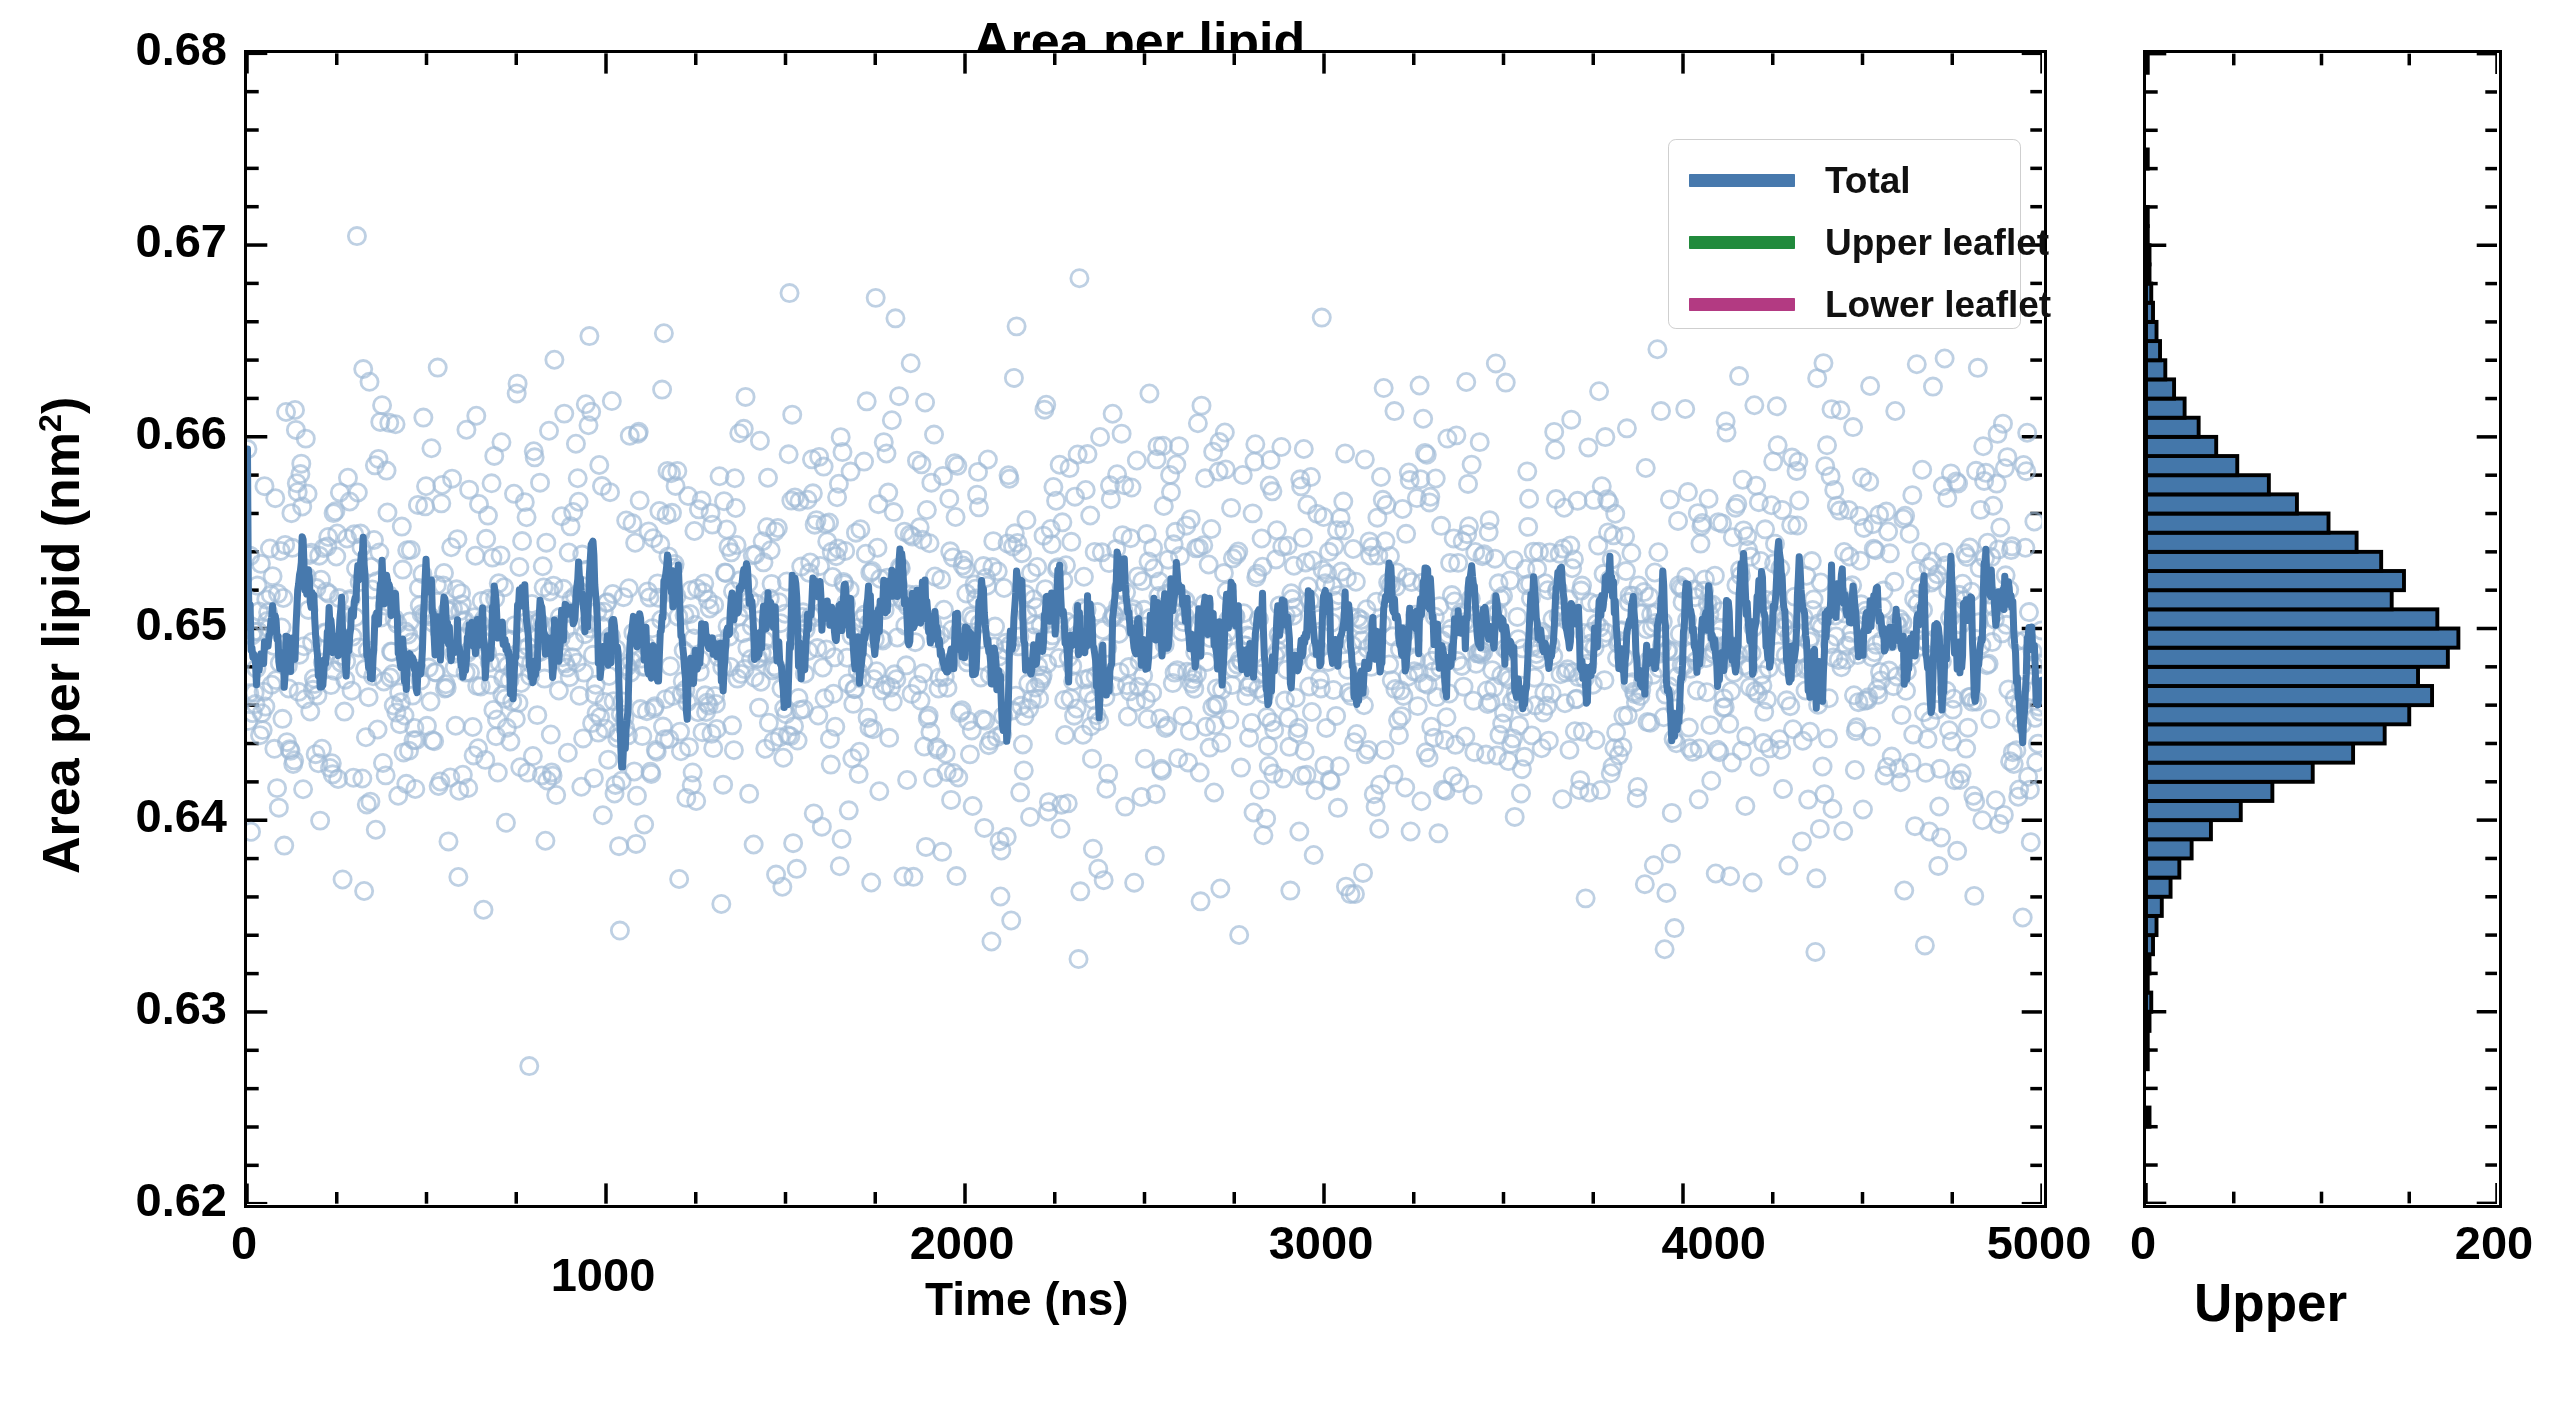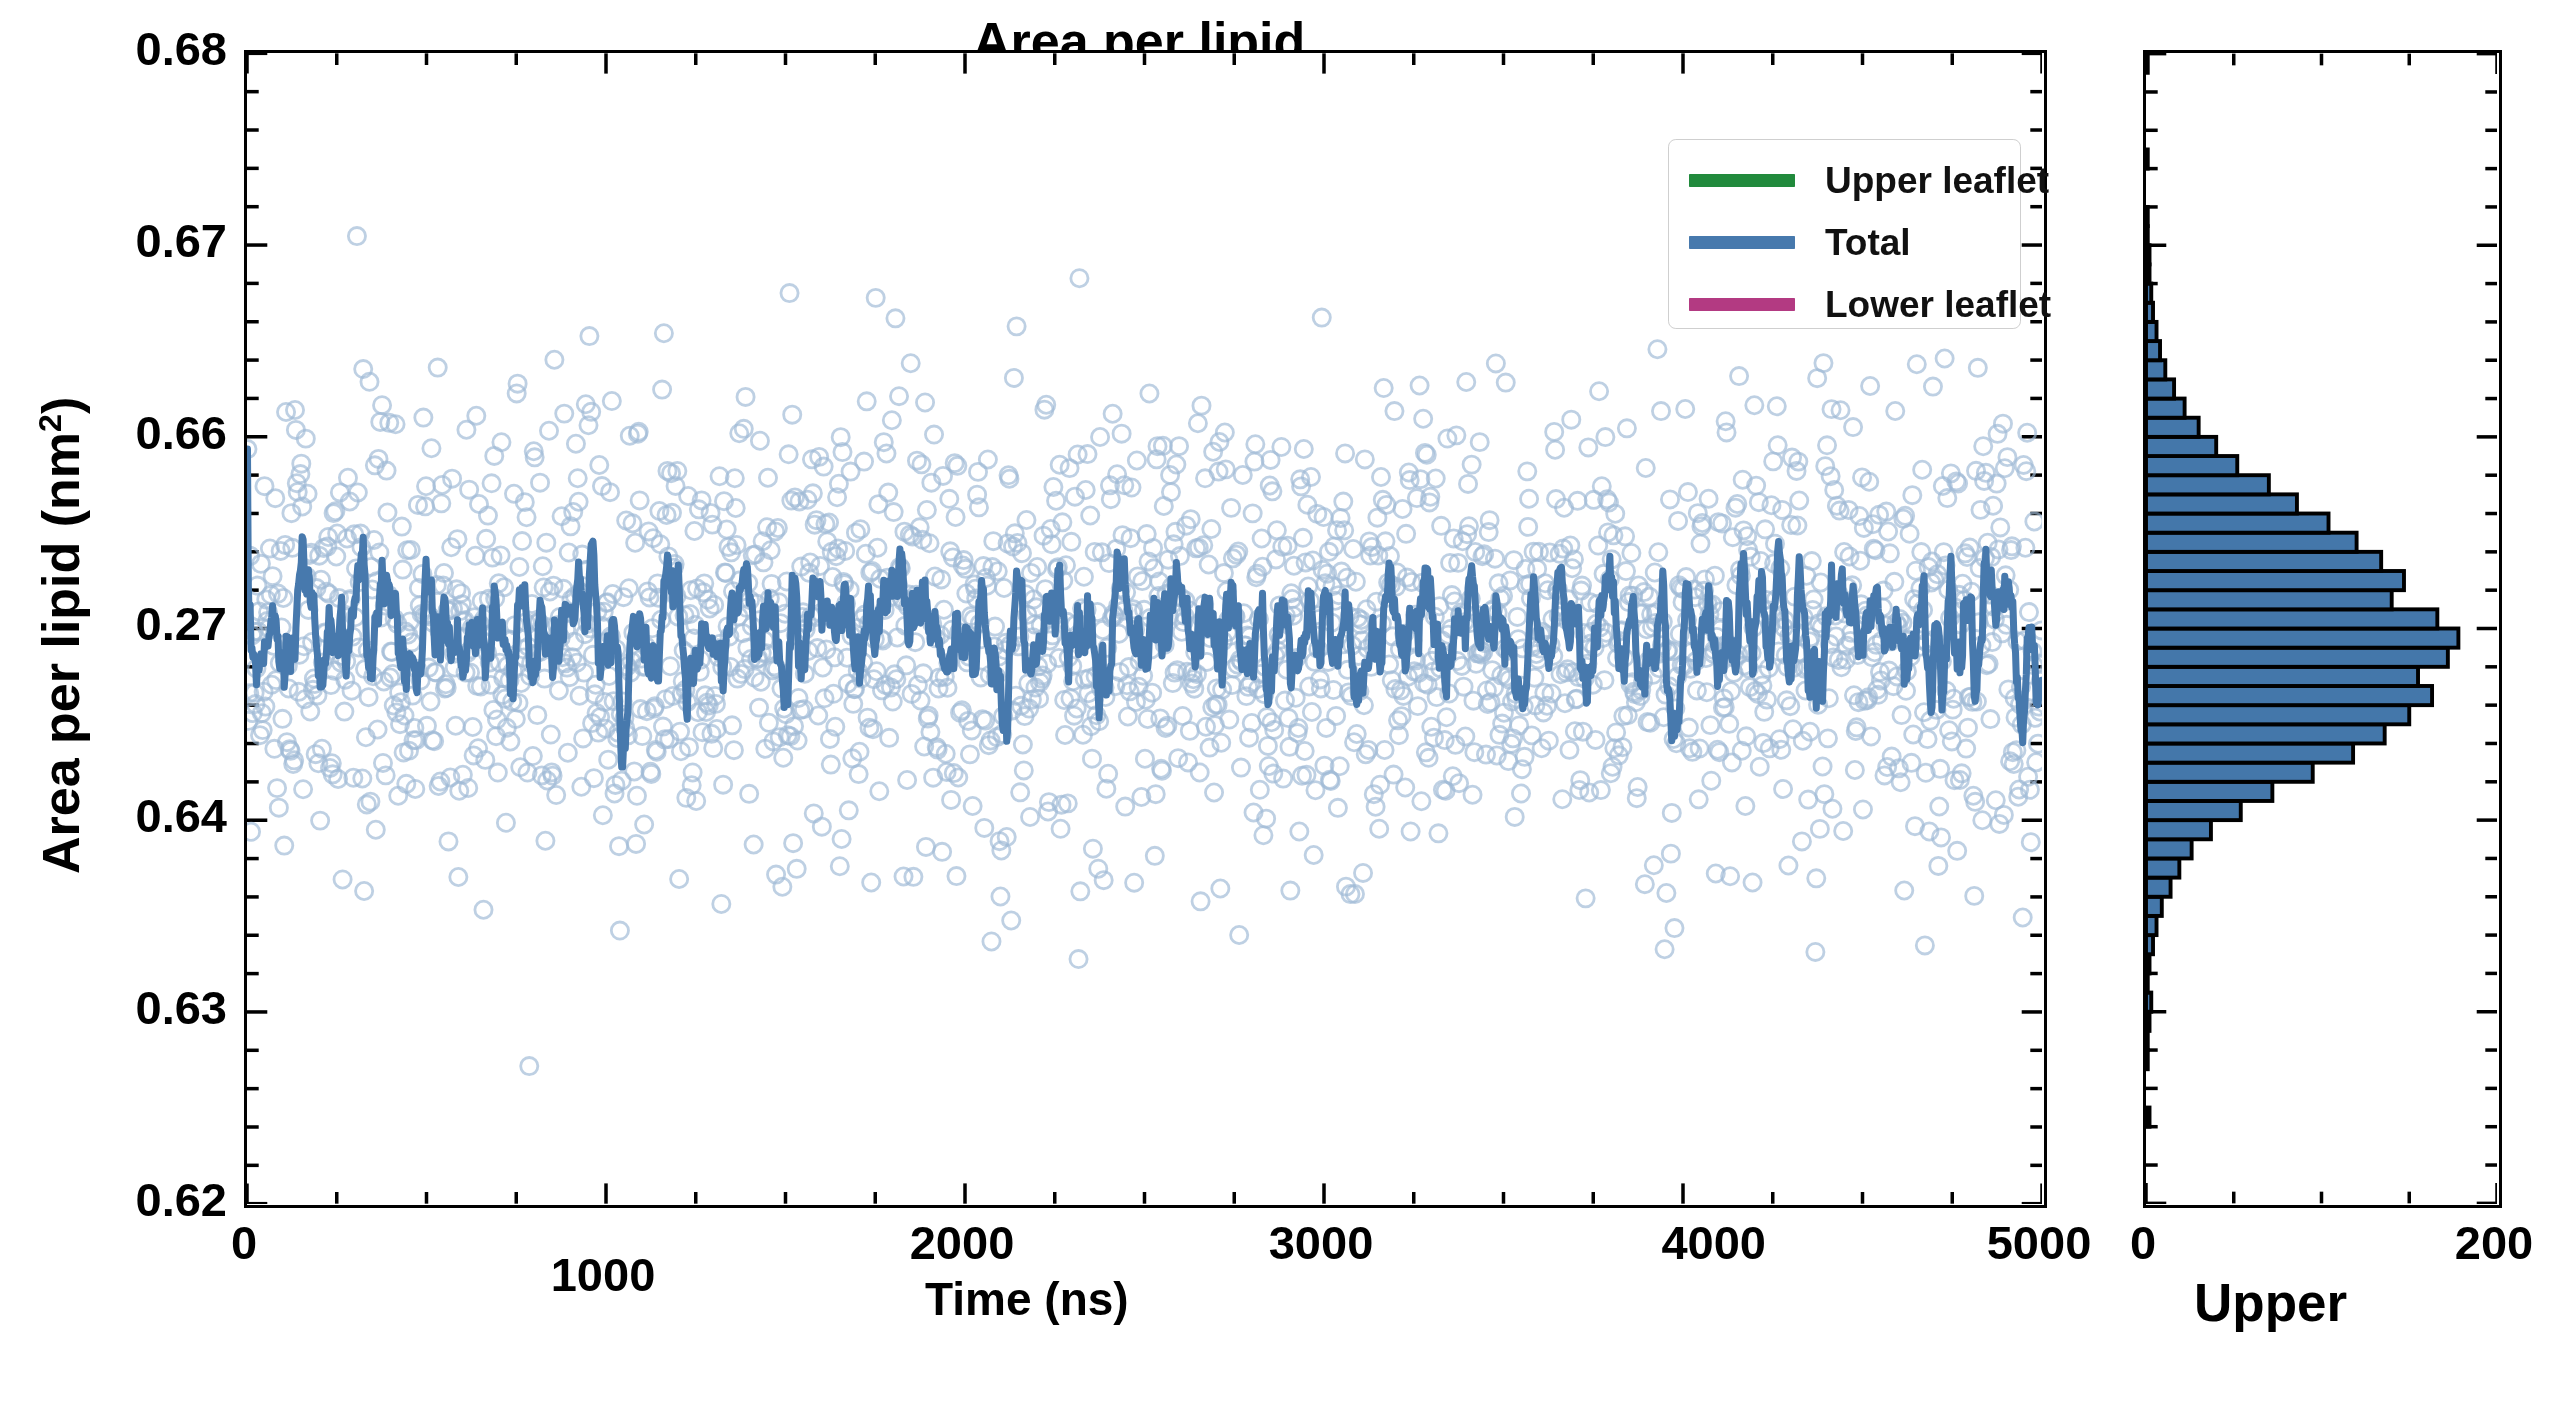--- a/index.html
+++ b/index.html
@@ -2308,43 +2308,43 @@
           <rect x="0" y="221.10000000000264" width="2.25" height="24.566666666663878" fill="#4477AA" stroke="#000000" stroke-width="5"></rect>
           <rect x="0" y="196.53333333333603" width="2.25" height="24.566666666664105" fill="#4477AA" stroke="#000000" stroke-width="5"></rect>
           <rect x="0" y="122.83333333333599" width="2.25" height="24.566666666663878" fill="#4477AA" stroke="#000000" stroke-width="5"></rect>
           <rect x="0" y="2.7284841053187847e-12" width="2.25" height="24.566666666664105" fill="#4477AA" stroke="#000000" stroke-width="5"></rect>
         </g>
       </svg>
   </div>
 
   <div id="legend">
     <div class="legrow">
+      <div class="legswatch" id="sw0" style="background: rgb(71, 121, 173);"></div>
+      <div class="leglbl">Total</div>
+    </div>
+    <div class="legrow">
       <div class="legswatch" id="sw1" style="background: rgb(33, 138, 60);"></div>
       <div class="leglbl">Upper leaflet</div>
-    </div>
-    <div class="legrow">
-      <div class="legswatch" id="sw0" style="background: rgb(71, 121, 173);"></div>
-      <div class="leglbl">Total</div>
     </div>
     <div class="legrow">
       <div class="legswatch" id="sw2" style="background: rgb(179, 58, 130);"></div>
       <div class="leglbl">Lower leaflet</div>
     </div>
   </div>
 
   <div class="ttl" id="ylab"><span>Area per lipid (nm</span><sup>2</sup><span>)</span></div>
 
   <div class="ttl" id="xlab">Time (ns)</div>
   <div class="ttl" id="hxlab">Upper</div>
 
   <div id="ytickLayer">
       <div class="tl ytl" style="left: 94px; width: 133px; top: 1176px;">0.62</div>
       <div class="tl ytl" style="left: 94px; width: 133px; top: 984px;">0.63</div>
       <div class="tl ytl" style="left: 94px; width: 133px; top: 792px;">0.64</div>
-      <div class="tl ytl" style="left: 94px; width: 133px; top: 600px;">0.27</div>
+      <div class="tl ytl" style="left: 94px; width: 133px; top: 600px;">0.65</div>
       <div class="tl ytl" style="left: 94px; width: 133px; top: 409px;">0.66</div>
       <div class="tl ytl" style="left: 94px; width: 133px; top: 217px;">0.67</div>
       <div class="tl ytl" style="left: 94px; width: 133px; top: 25px;">0.68</div>
     </div>
   <div id="xtickLayer">
       <div class="tl xtl" style="width: 172px; left: 158px; top: 1219px;">0</div>
       <div class="tl xtl" style="width: 172px; left: 517px; top: 1219px; margin-top: 32px;">1000</div>
       <div class="tl xtl" style="width: 172px; left: 876px; top: 1219px;">2000</div>
       <div class="tl xtl" style="width: 172px; left: 1235px; top: 1219px;">3000</div>
       <div class="tl xtl" style="width: 172px; left: 1594px; top: 1219px; text-align: right;">4000</div>

